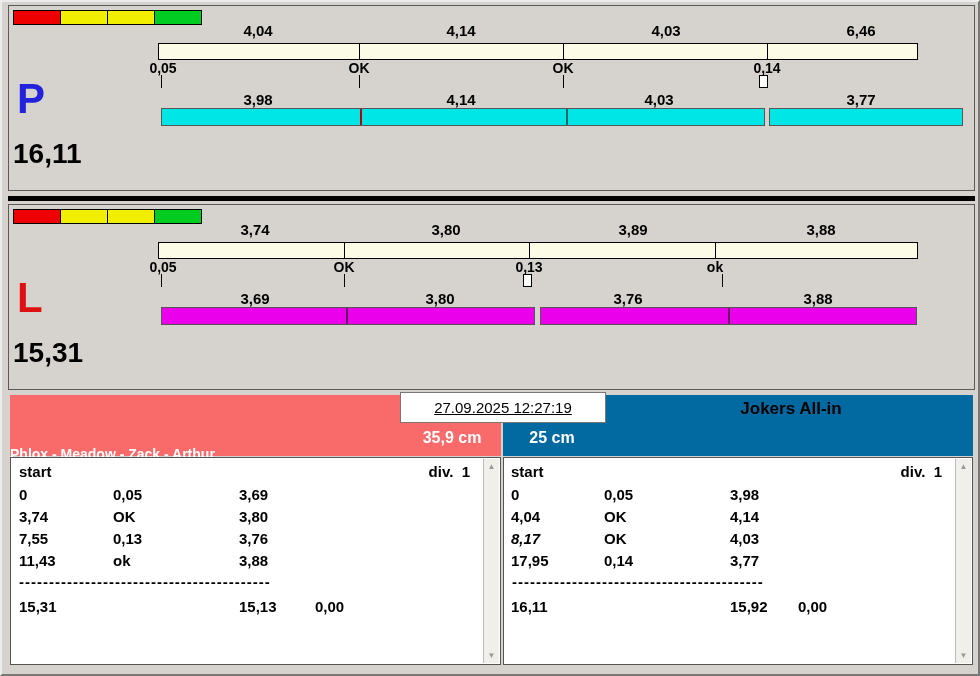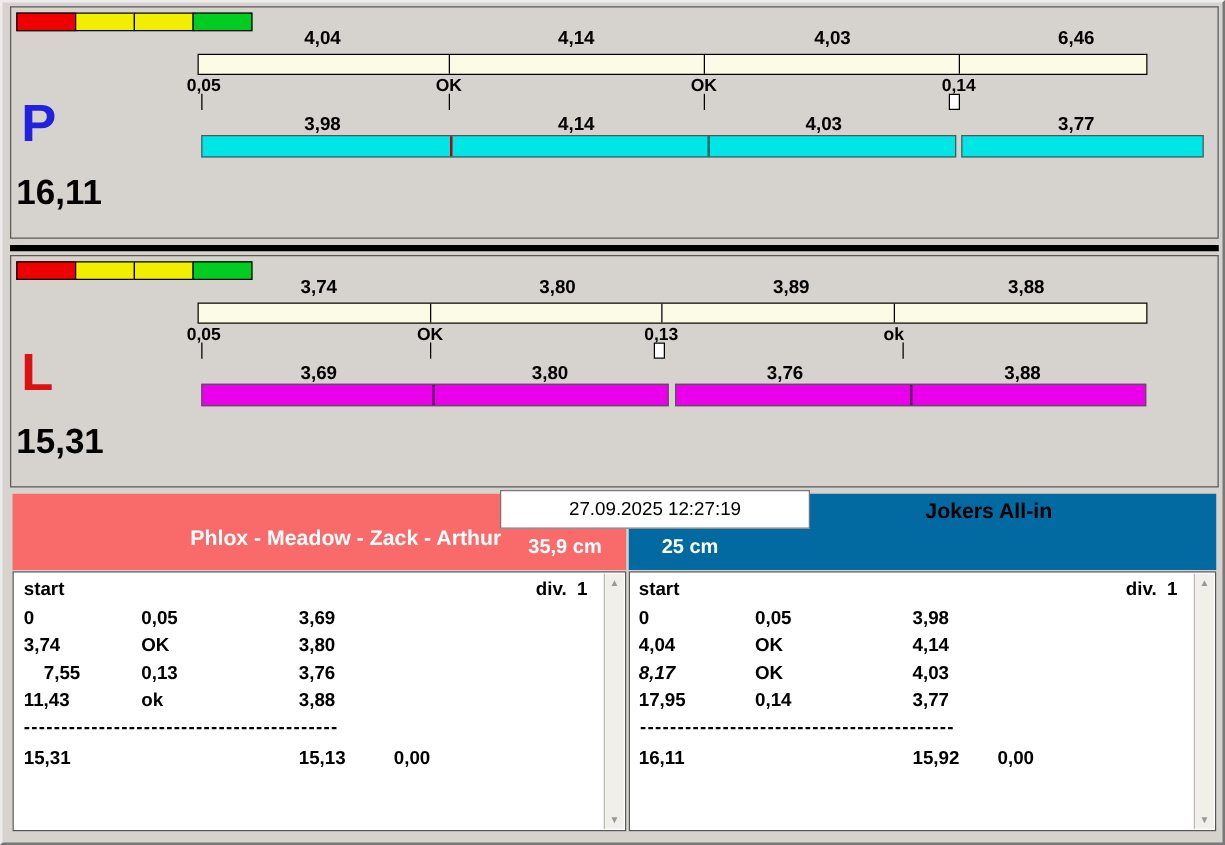--- a/index.html
+++ b/index.html
@@ -33,23 +33,23 @@
 
   .lane-letter { position:absolute; left:8px; top:72px; font-size:42px; font-weight:bold; line-height:1; }
   .lane-total  { position:absolute; left:4px; top:133px; font-size:28px; font-weight:bold; color:#000; line-height:1.1; }
 
   
   .bottom { position:absolute; left:6px; top:390px; width:967px; height:278px; }
   .thead { position:absolute; top:3px; height:61px; }
   #thead-left  { left:2px;   width:491px; }
   #thead-right { left:495px; width:470px; }
   .t-name    { position:absolute; top:4px;  text-align:center; font-size:17px; font-weight:bold; color:#000; }
-  .t-players { position:absolute; top:26px; text-align:right; font-size:17px; font-weight:bold; color:#fff; }
-  .date-box  { position:absolute; left:392px; top:0; width:248px; height:31px; background:#fff;
-               border:1px solid #777; text-align:center; font-size:15px; line-height:29px; color:#000; }
+  .t-players { position:absolute; top:51px; text-align:left; font-size:14px; font-weight:bold; color:#fff; }
+  .date-box  { position:absolute; left:392px; top:0; width:206px; height:31px; background:#fff;
+               border:1px solid #777; text-align:center; font-size:15px; line-height:29px; color:#000;text-decoration:underline; }
   .dist { position:absolute; top:37px; text-align:center; font-size:16px; font-weight:bold; color:#fff; }
 
   .table { position:absolute; top:65px; height:208px; background:#fff; border:1px solid #555;
            font-weight:bold; font-size:15px; color:#000; }
   #table-left  { left:2px;   width:491px; }
   #table-right { left:495px; width:470px; }
   .cell { position:absolute; white-space:pre; }
   .divlabel { position:absolute; top:5px; right:30px; white-space:pre; }
   .dashes { position:absolute; left:8px; top:115px; letter-spacing:1px; }
   .scrollbar { position:absolute; right:1px; top:1px; width:16px; height:204px;
@@ -172,21 +172,21 @@
       <span class="divlabel">div.  1</span>
 
       <span class="cell" style="left:8px;   top:28px;">0</span>
       <span class="cell" style="left:102px; top:28px;">0,05</span>
       <span class="cell" style="left:228px; top:28px;">3,69</span>
 
       <span class="cell" style="left:8px;   top:50px;">3,74</span>
       <span class="cell" style="left:102px; top:50px;">OK</span>
       <span class="cell" style="left:228px; top:50px;">3,80</span>
 
-      <span class="cell" style="left:24px;   top:72px;">7,55</span>
+      <span class="cell" style="left:8px;   top:72px;">7,55</span>
       <span class="cell" style="left:102px; top:72px;">0,13</span>
       <span class="cell" style="left:228px; top:72px;">3,76</span>
 
       <span class="cell" style="left:8px;   top:94px;">11,43</span>
       <span class="cell" style="left:102px; top:94px;">ok</span>
       <span class="cell" style="left:228px; top:94px;">3,88</span>
 
       <span class="dashes">------------------------------------------</span>
 
       <span class="cell" style="left:8px;   top:140px;">15,31</span>

